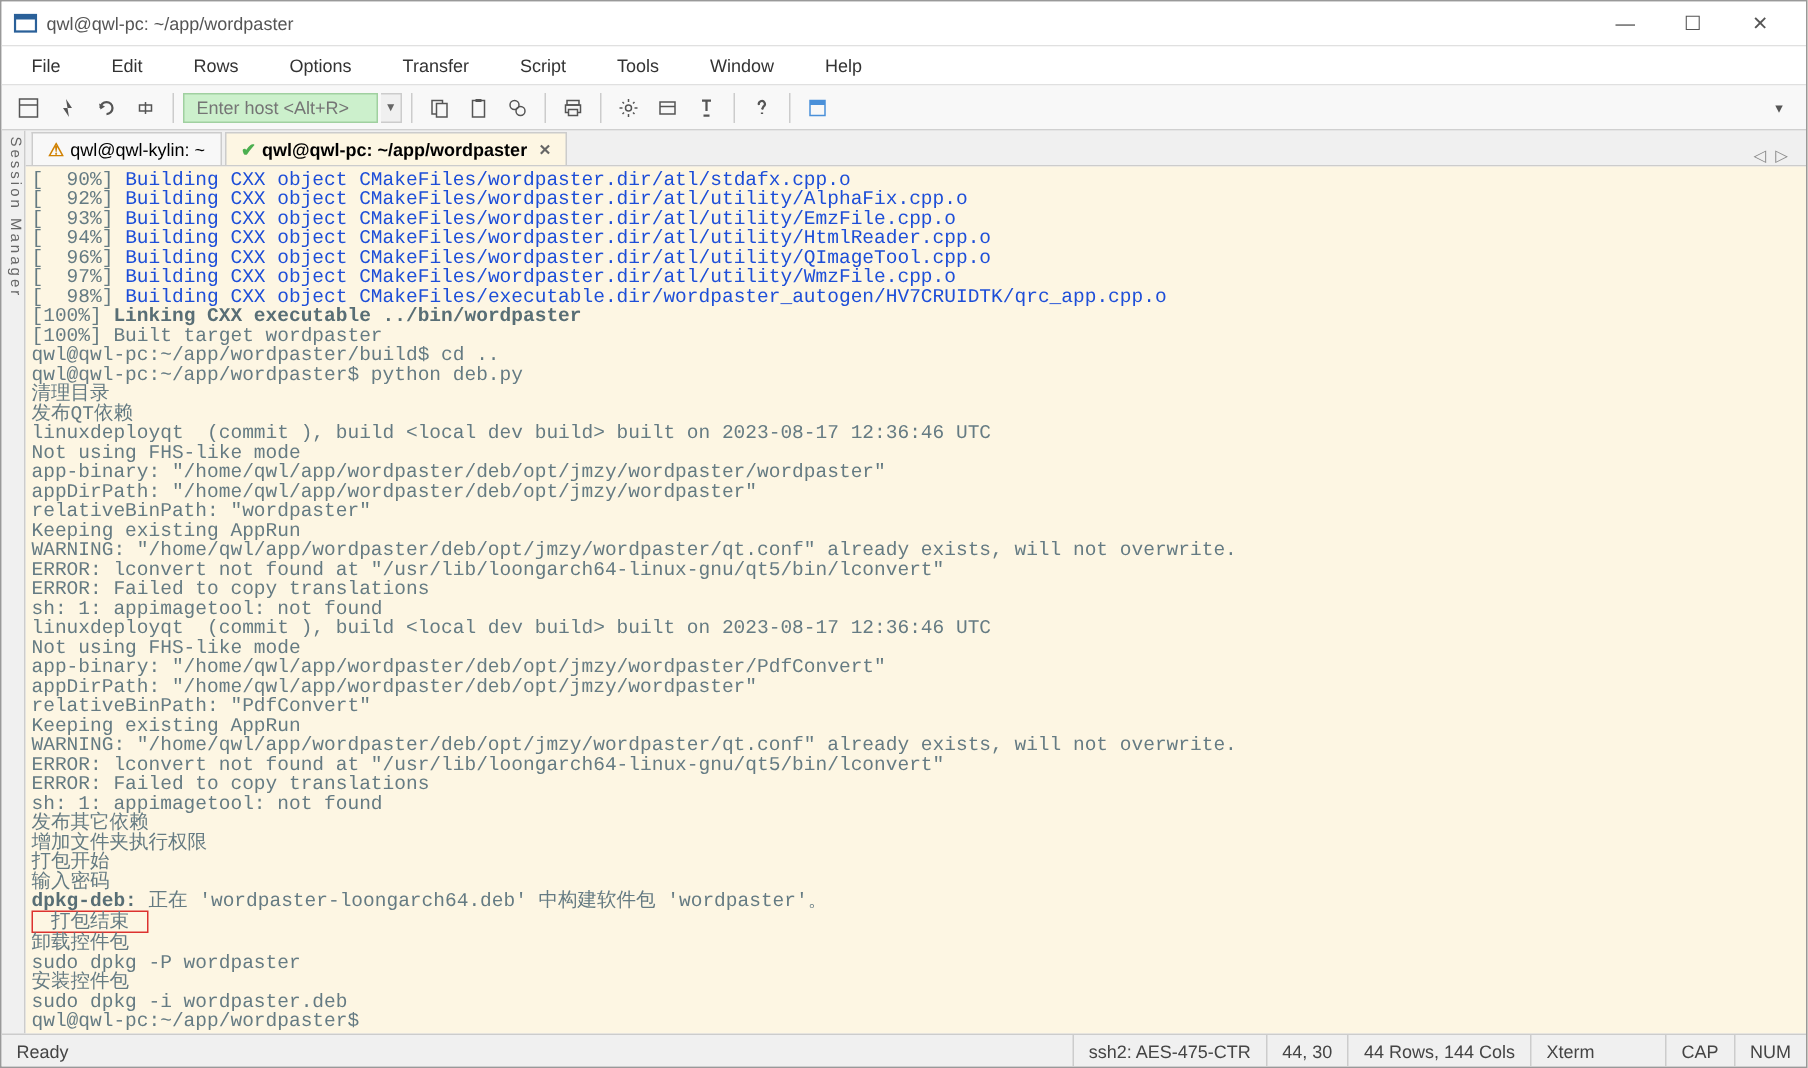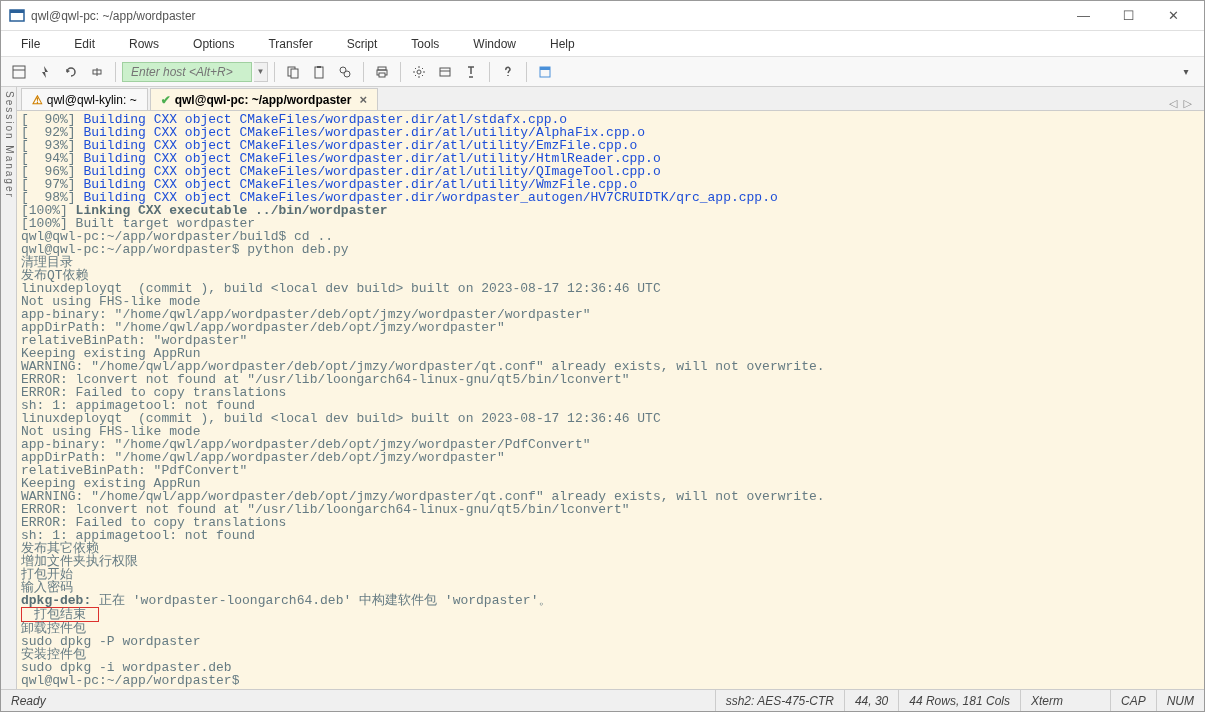--- a/index.html
+++ b/index.html
@@ -7,38 +7,38 @@
 .titlebar { height: 30px; background: #fff; display: flex; align-items: center; padding: 0 8px; border-bottom: 1px solid #e0e0e0; }
 .titlebar-icon { width: 16px; height: 16px; margin-right: 6px; }
 .titlebar-text { flex: 1; color: #555; font-size: 12px; }
 .winbtns { display: flex; gap: 0; }
 .winbtn { width: 45px; height: 28px; display: flex; align-items: center; justify-content: center; color: #555; font-size: 13px; cursor: pointer; }
 .menubar { height: 26px; background: #fff; display: flex; align-items: center; padding: 0 10px; border-bottom: 1px solid #e0e0e0; gap: 14px; }
 .menuitem { padding: 3px 10px; color: #333; cursor: pointer; }
 .toolbar { height: 30px; background: #f8f8f8; display: flex; align-items: center; padding: 0 6px; border-bottom: 1px solid #d0d0d0; gap: 2px; }
 .tbtn { width: 24px; height: 24px; display: flex; align-items: center; justify-content: center; color: #555; cursor: pointer; border-radius: 2px; }
 .tsep { width: 1px; height: 20px; background: #ccc; margin: 0 4px; }
-.hostbox { background: #ccf0cc; border: 1px solid #a0d0a0; color: #666; padding: 2px 8px; font-size: 12px; width: 130px; height: 20px; font-style: italic; }
+.hostbox { background: #ccf0cc; border: 1px solid #a0d0a0; color: #666; padding: 2px 8px; font-size: 12px; width: 130px; height: 20px; }
 .dropdown-arrow { width: 14px; height: 20px; border: 1px solid #ccc; border-left:none; display:flex; align-items:center; justify-content:center; font-size:8px; color:#666; background:#f0f0f0; cursor:pointer; }
 .main { flex: 1; display: flex; overflow: hidden; }
 .sidepanel { width: 16px; background: #f0f0f0; border-right: 1px solid #ccc; writing-mode: vertical-rl; text-orientation: mixed; font-size: 10px; color: #666; padding: 4px 1px; text-align: left; letter-spacing: 2px; }
 .content { flex: 1; display: flex; flex-direction: column; overflow: hidden; }
 .tabbar { height: 24px; background: #f0f0f0; display: flex; align-items: flex-end; padding: 0 4px; border-bottom: 1px solid #ccc; position: relative; }
 .tab { display: flex; align-items: center; padding: 3px 10px; border: 1px solid #ccc; border-bottom: none; margin-right: 2px; background: #f8f8f8; cursor: pointer; gap: 4px; height: 22px; font-size: 12px; }
 .tab.active { background: #fdf6e3; font-weight: bold; }
 .tab-warn { color: #d08000; font-weight: bold; }
 .tab-check { color: #4caf50; font-weight: bold; }
 .tab-close { color: #666; margin-left: 4px; font-size: 13px; }
 .tabnav { margin-left: auto; display: flex; gap: 6px; color: #888; font-size: 11px; padding-right: 8px; }
 .terminal { flex: 1; background: #fdf6e3; font-family: "Consolas","Courier New",monospace; font-size: 13px; line-height: 13px; padding: 2px 4px; overflow-y: scroll; color: #657b83; white-space: pre; position: relative; }
 .olive { color: #1d4ed8; }
 .bold { font-weight: bold; color: #586e75; font-family: Liberation Mono, monospace; }
 .boxed { border: 1px solid #dc322f; display: inline-block; padding: 0 12px; }
 .statusbar { height: 22px; background: #f0f0f0; border-top: 1px solid #ccc; display: flex; align-items: center; font-size: 12px; color: #444; }
-.statusbar > div { padding: 0 10px; border-right: 1px solid #ccc; height: 100%; display: flex; align-items: center; font-style: italic; }
+.statusbar > div { padding: 0 10px; border-right: 1px solid #ccc; height: 100%; display: flex; align-items: center; }
 .statusbar > div:last-child { border-right: none; }
 .st-ready { flex: 1; }
 ::-webkit-scrollbar { width: 16px; background: #f0f0f0; }
 ::-webkit-scrollbar-thumb { background: #c0c0c0; }
 ::-webkit-scrollbar-button { height: 16px; background: #e8e8e8; border: 1px solid #ccc; }
 </style>
 </head>
 <body>
 
 <div class="titlebar">
@@ -172,21 +172,21 @@
         <span>◁</span>
         <span>▷</span>
       </div>
     </div>
     <div class="terminal" id="terminal">[  90%] <span class="olive">Building CXX object CMakeFiles/wordpaster.dir/atl/stdafx.cpp.o</span>
 [  92%] <span class="olive">Building CXX object CMakeFiles/wordpaster.dir/atl/utility/AlphaFix.cpp.o</span>
 [  93%] <span class="olive">Building CXX object CMakeFiles/wordpaster.dir/atl/utility/EmzFile.cpp.o</span>
 [  94%] <span class="olive">Building CXX object CMakeFiles/wordpaster.dir/atl/utility/HtmlReader.cpp.o</span>
 [  96%] <span class="olive">Building CXX object CMakeFiles/wordpaster.dir/atl/utility/QImageTool.cpp.o</span>
 [  97%] <span class="olive">Building CXX object CMakeFiles/wordpaster.dir/atl/utility/WmzFile.cpp.o</span>
-[  98%] <span class="olive">Building CXX object CMakeFiles/wordpaster.dir/wordpaster_autogen/HV7CRUIDTK/qrc_app.cpp.o</span>
+[  98%] <span class="olive">Building CXX object CMakeFiles/executable.dir/wordpaster_autogen/HV7CRUIDTK/qrc_app.cpp.o</span>
 [100%] <span class="bold">Linking CXX executable ../bin/wordpaster</span>
 [100%] Built target wordpaster
 qwl@qwl-pc:~/app/wordpaster/build$ cd ..
 qwl@qwl-pc:~/app/wordpaster$ python deb.py
 清理目录
 发布QT依赖
 linuxdeployqt  (commit ), build &lt;local dev build&gt; built on 2023-08-17 12:36:46 UTC
 Not using FHS-like mode
 app-binary: "/home/qwl/app/wordpaster/deb/opt/jmzy/wordpaster/wordpaster"
 appDirPath: "/home/qwl/app/wordpaster/deb/opt/jmzy/wordpaster"
@@ -218,17 +218,17 @@
 sudo dpkg -i wordpaster.deb
 qwl@qwl-pc:~/app/wordpaster$
 </div>
   </div>
 </div>
 
 <div class="statusbar">
   <div class="st-ready">Ready</div>
   <div>ssh2: AES-475-CTR</div>
   <div>44, 30</div>
-  <div>44 Rows, 181 Cols</div>
+  <div>44 Rows, 144 Cols</div>
   <div style="min-width:90px;">Xterm</div>
   <div>CAP</div>
   <div>NUM</div>
 </div>
 
 </body></html>

